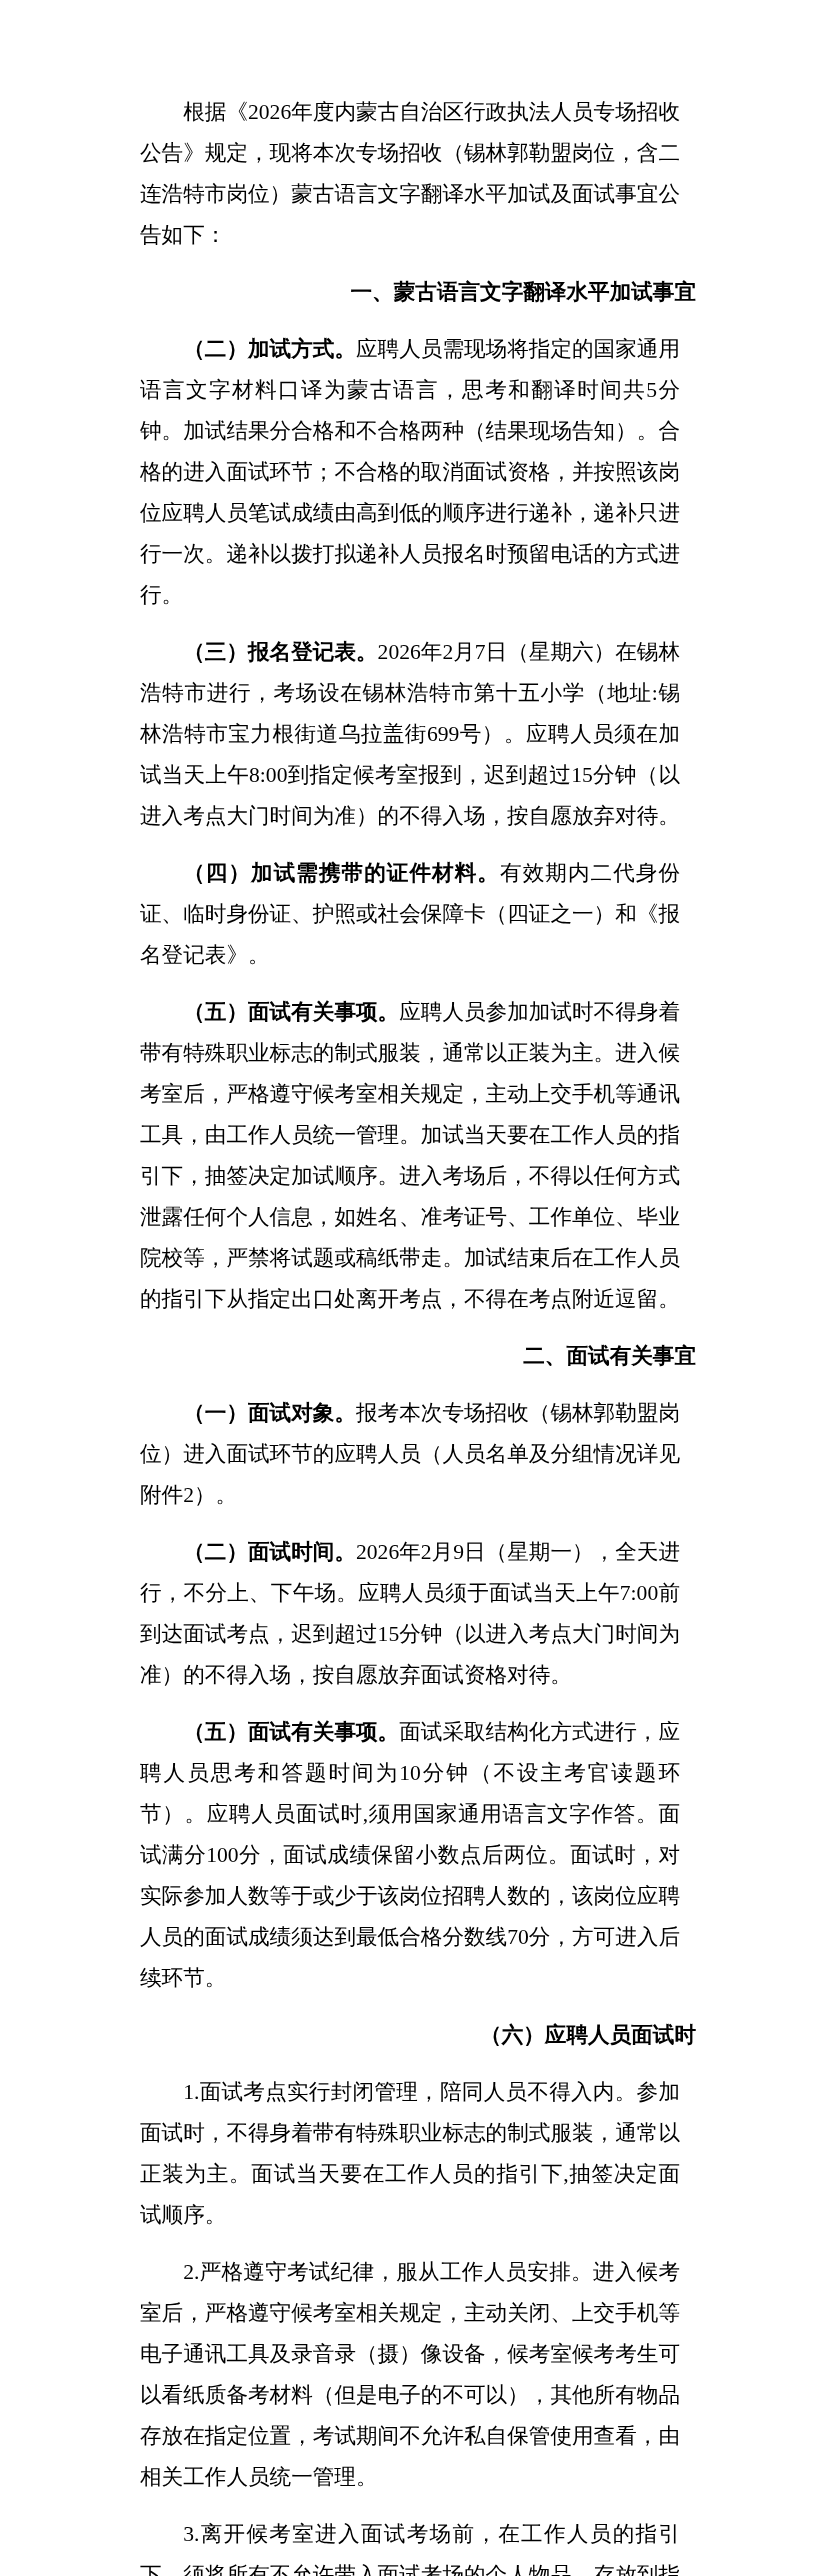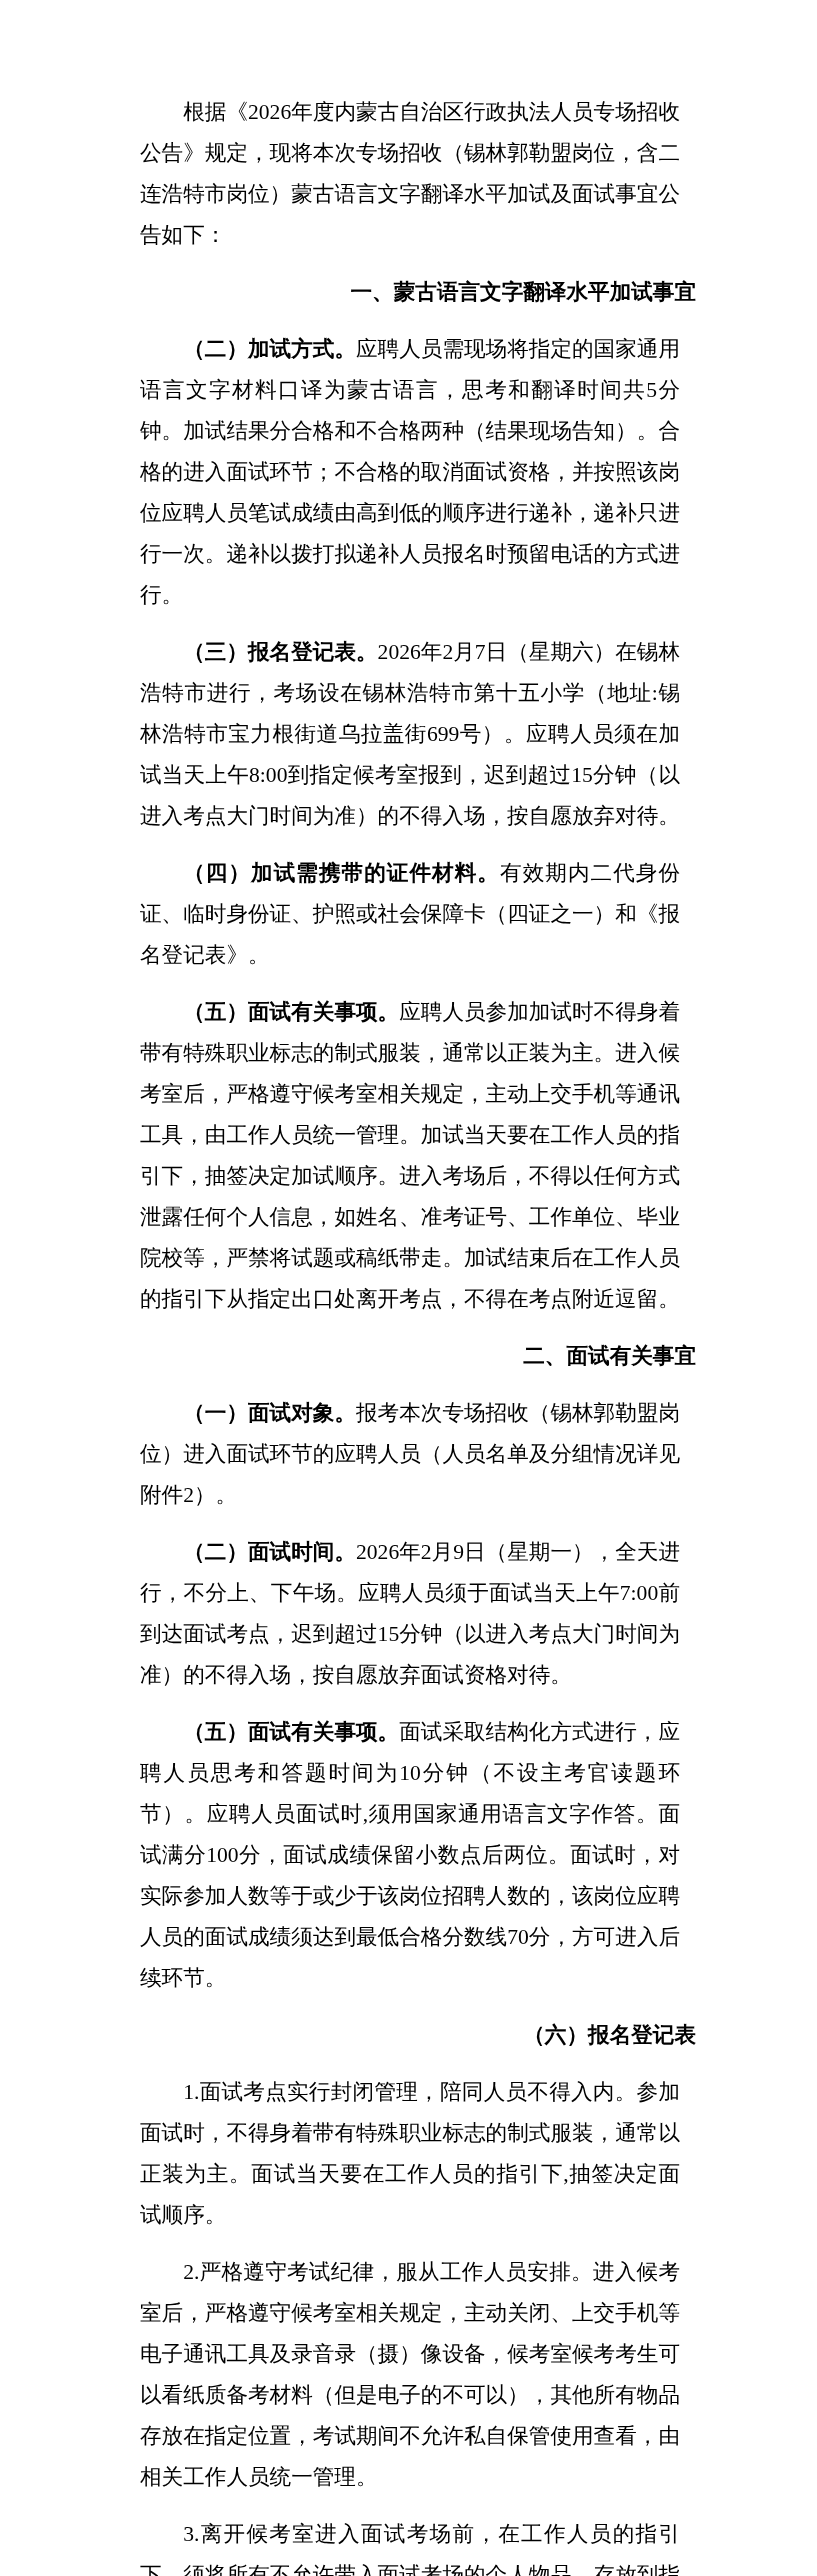--- a/index.html
+++ b/index.html
@@ -50,20 +50,20 @@
   <p class="heading">二、面试有关事宜</p>
 
   <p class="para"><b class="lead">（一）面试对象。</b><span>报考本次专场招收（锡林郭勒盟岗位）进入面试环节的应聘人员（人员名单及分组情况详见附件2）。</span></p>
 
   <p class="para"><b class="lead">（二）面试时间。</b><span>2026年2月9日（星期一），全天进行，不分上、下午场。应聘人员须于面试当天上午7:00前到达面试考点，迟到超过15分钟（以进入考点大门时间为准）的不得入场，按自愿放弃面试资格对待。</span></p>
 
 
 
   <p class="para"><b class="lead">（五）面试有关事项。</b><span>面试采取结构化方式进行，应聘人员思考和答题时间为10分钟（不设主考官读题环节）。应聘人员面试时,须用国家通用语言文字作答。面试满分100分，面试成绩保留小数点后两位。面试时，对实际参加人数等于或少于该岗位招聘人数的，该岗位应聘人员的面试成绩须达到最低合格分数线70分，方可进入后续环节。</span></p>
 
-  <p class="heading">（六）报名登记表</p>
+  <p class="heading">（六）应聘人员面试时</p>
 
   <p class="para">1.面试考点实行封闭管理，陪同人员不得入内。参加面试时，不得身着带有特殊职业标志的制式服装，通常以正装为主。面试当天要在工作人员的指引下,抽签决定面试顺序。</p>
   <p class="para">2.严格遵守考试纪律，服从工作人员安排。进入候考室后，严格遵守候考室相关规定，主动关闭、上交手机等电子通讯工具及录音录（摄）像设备，候考室候考考生可以看纸质备考材料（但是电子的不可以），其他所有物品存放在指定位置，考试期间不允许私自保管使用查看，由相关工作人员统一管理。</p>
   <p class="para">3.离开候考室进入面试考场前，在工作人员的指引下，须将所有不允许带入面试考场的个人物品，存放到指定物品存放处。进入面试考场后，只能报本人抽签序号，不得以任何方式泄露任何个人信息，如姓名、准考证号、工作单位、毕业院校等，否则按零分处理。</p>
 
 </div>
 
 
 </body></html>

